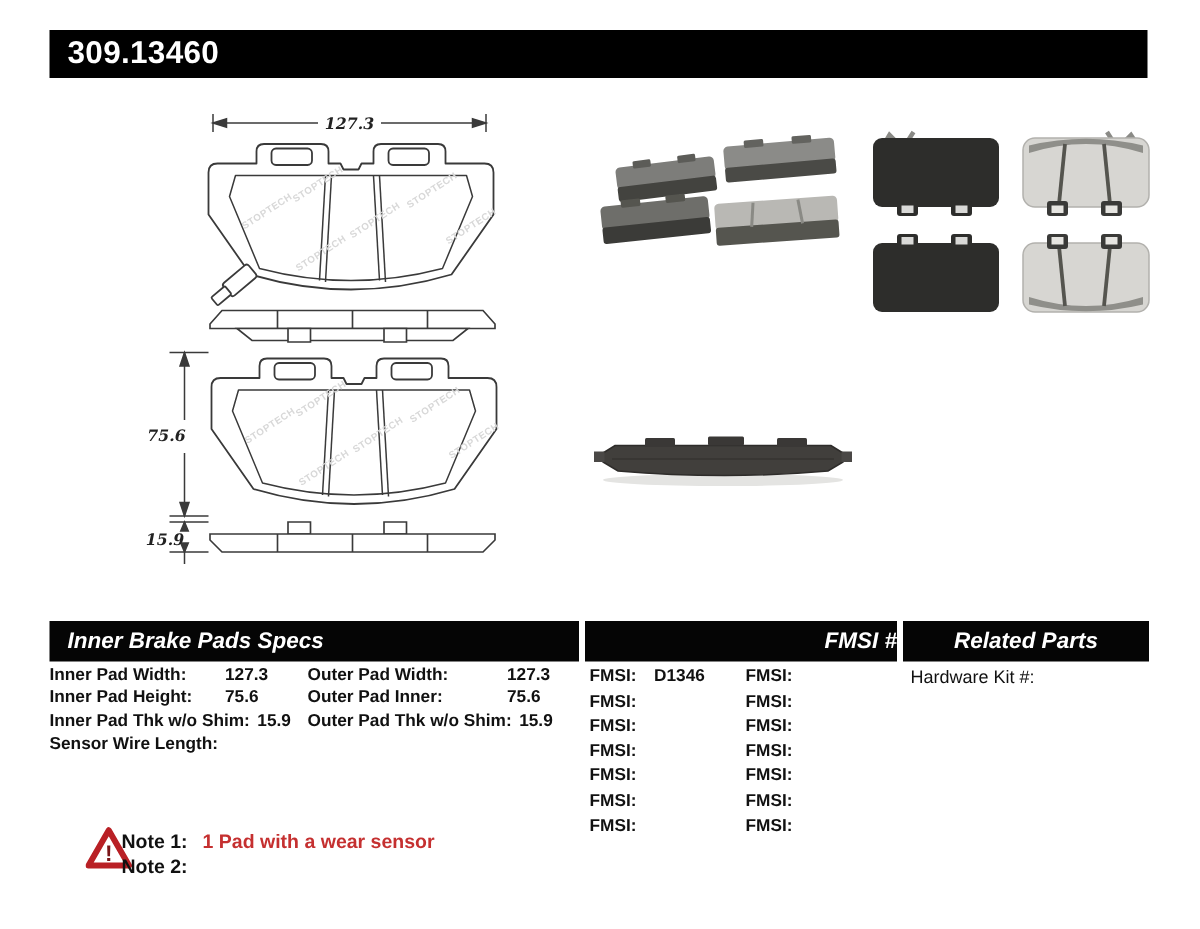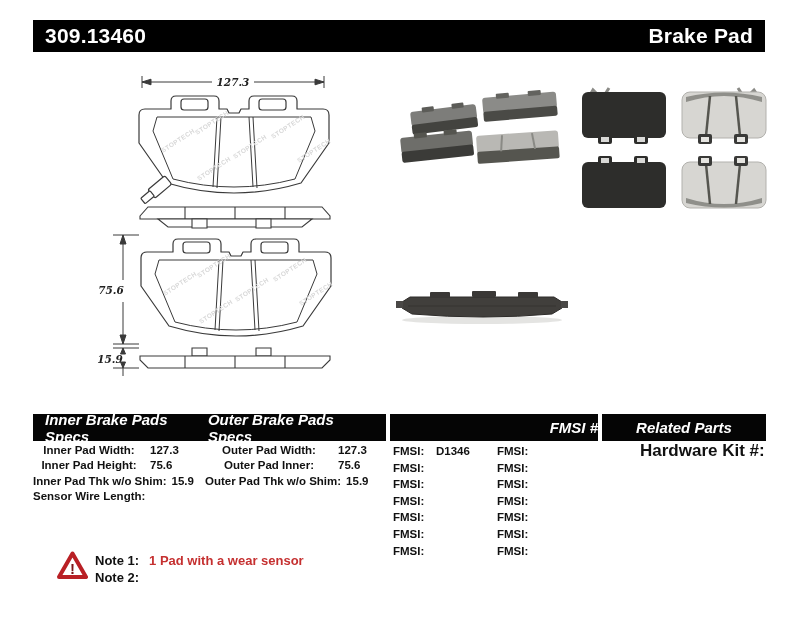--- a/index.html
+++ b/index.html
@@ -19,45 +19,44 @@
   
   .hbar{position:absolute;top:414px;height:27px;background:#050505;color:#fff;font-weight:bold;
         font-size:15px;display:flex;align-items:center;justify-content:center;box-sizing:border-box;font-style:italic;}
   .hbar.specs{left:33px;width:353px;justify-content:space-between;padding:0 12px;}
   .hbar.fmsi{left:390px;width:208px;justify-content:flex-end;}
   .hbar.related{left:602px;width:164px;}
   .speccol{position:absolute;top:443px;font-size:11.5px;font-weight:bold;color:#111;line-height:15.4px;}
   .speccol.inner{left:33px;width:157px;}
   .speccol.outer{left:205px;width:173px;}
   .spec-row{display:flex;}
-  .spec-label{flex:1;text-align:center;white-space:nowrap;}
+  .spec-label{flex:1;text-align:left;white-space:nowrap;}
   .spec-val{width:40px;margin-left:5px;text-align:left;}
   .fmsicol{position:absolute;top:443px;font-size:11.5px;font-weight:bold;color:#111;line-height:16.6px;}
   .fmsicol.left{left:393px;width:100px;}
   .fmsicol.right{left:497px;width:100px;}
   .fmsi-row{display:flex;align-items:flex-end;}
   .fmsi-label{width:34px;white-space:nowrap;}
   .fmsi-val{margin-left:9px;}
-  .relatedcol{position:absolute;top:443px;left:607px;width:158px;font-size:17px;
-              font-weight:bold;color:#111;line-height:16.6px;margin-left:33px;}
+  .relatedcol{position:absolute;top:443px;left:607px;width:158px;font-size:12px;
+              font-weight:normal;color:#111;line-height:16.6px;}
   
   .warn-icon{position:absolute;left:57px;top:551px;}
-  .note-line{position:absolute;left:95px;font-size:13px;font-weight:bold;color:#111;white-space:nowrap;text-align:right;}
+  .note-line{position:absolute;left:81px;font-size:13px;font-weight:bold;color:#111;white-space:nowrap;text-align:right;}
   .note1{top:553px;}
   .note2{top:570px;}
   .note-red{margin-left:10px;color:#c53030;}
 </style>
 </head>
 <body>
 
 <div class="page">
 
   <header class="title-bar">
     <span>309.13460</span>
-    <span>Brake Pad</span>
   </header>
 
   <svg width="0" height="0" style="position:absolute">
     <defs>
       <g id="padshape" fill="#ffffff" stroke="#3a3a3a" stroke-width="1.2" stroke-linejoin="round">
         <path d="M6,26 Q6,20 12,20 L38,20 L38,12 Q38,7 43,7 L81,7 Q86,7 86,12 L86,20 L94,20 L96,24 L106,24 L108,20 L116,20 L116,12 Q116,7 121,7 L159,7 Q164,7 164,12 L164,20 L190,20 Q196,20 196,26 L196,54 L168,94 Q101,114 34,94 L6,54 Z"></path>
         <rect x="48" y="10" width="27" height="11" rx="3"></rect>
         <rect x="126" y="10" width="27" height="11" rx="3"></rect>
         <path d="M24,28 L178,28 L182,42 L162,90 Q101,106 40,90 L20,42 Z" stroke-width="1"></path>
         <path d="M84,28 L80,98" fill="none" stroke-width="1"></path>
@@ -196,21 +195,20 @@
     <rect x="34" y="2" width="20" height="6" rx="1" fill="#3a3836"></rect>
     <rect x="76" y="1" width="24" height="6" rx="1" fill="#3a3836"></rect>
     <rect x="122" y="2" width="20" height="6" rx="1" fill="#3a3836"></rect>
     <rect x="0" y="11" width="7" height="7" fill="#4a4846"></rect>
     <rect x="165" y="11" width="7" height="7" fill="#4a4846"></rect>
     <line x1="12" y1="16" x2="160" y2="16" stroke="#2e2c2a" stroke-width="1" opacity="0.6"></line>
   </svg>
 
   <div class="hbar specs">
     <span>Inner Brake Pads Specs</span>
-    <span>Outer Brake Pads Specs</span>
   </div>
   <div class="hbar fmsi">
     <span>FMSI #</span>
   </div>
   <div class="hbar related">
     <span>Related Parts</span>
   </div>
 
   <div class="speccol inner">
     <div class="spec-row">

